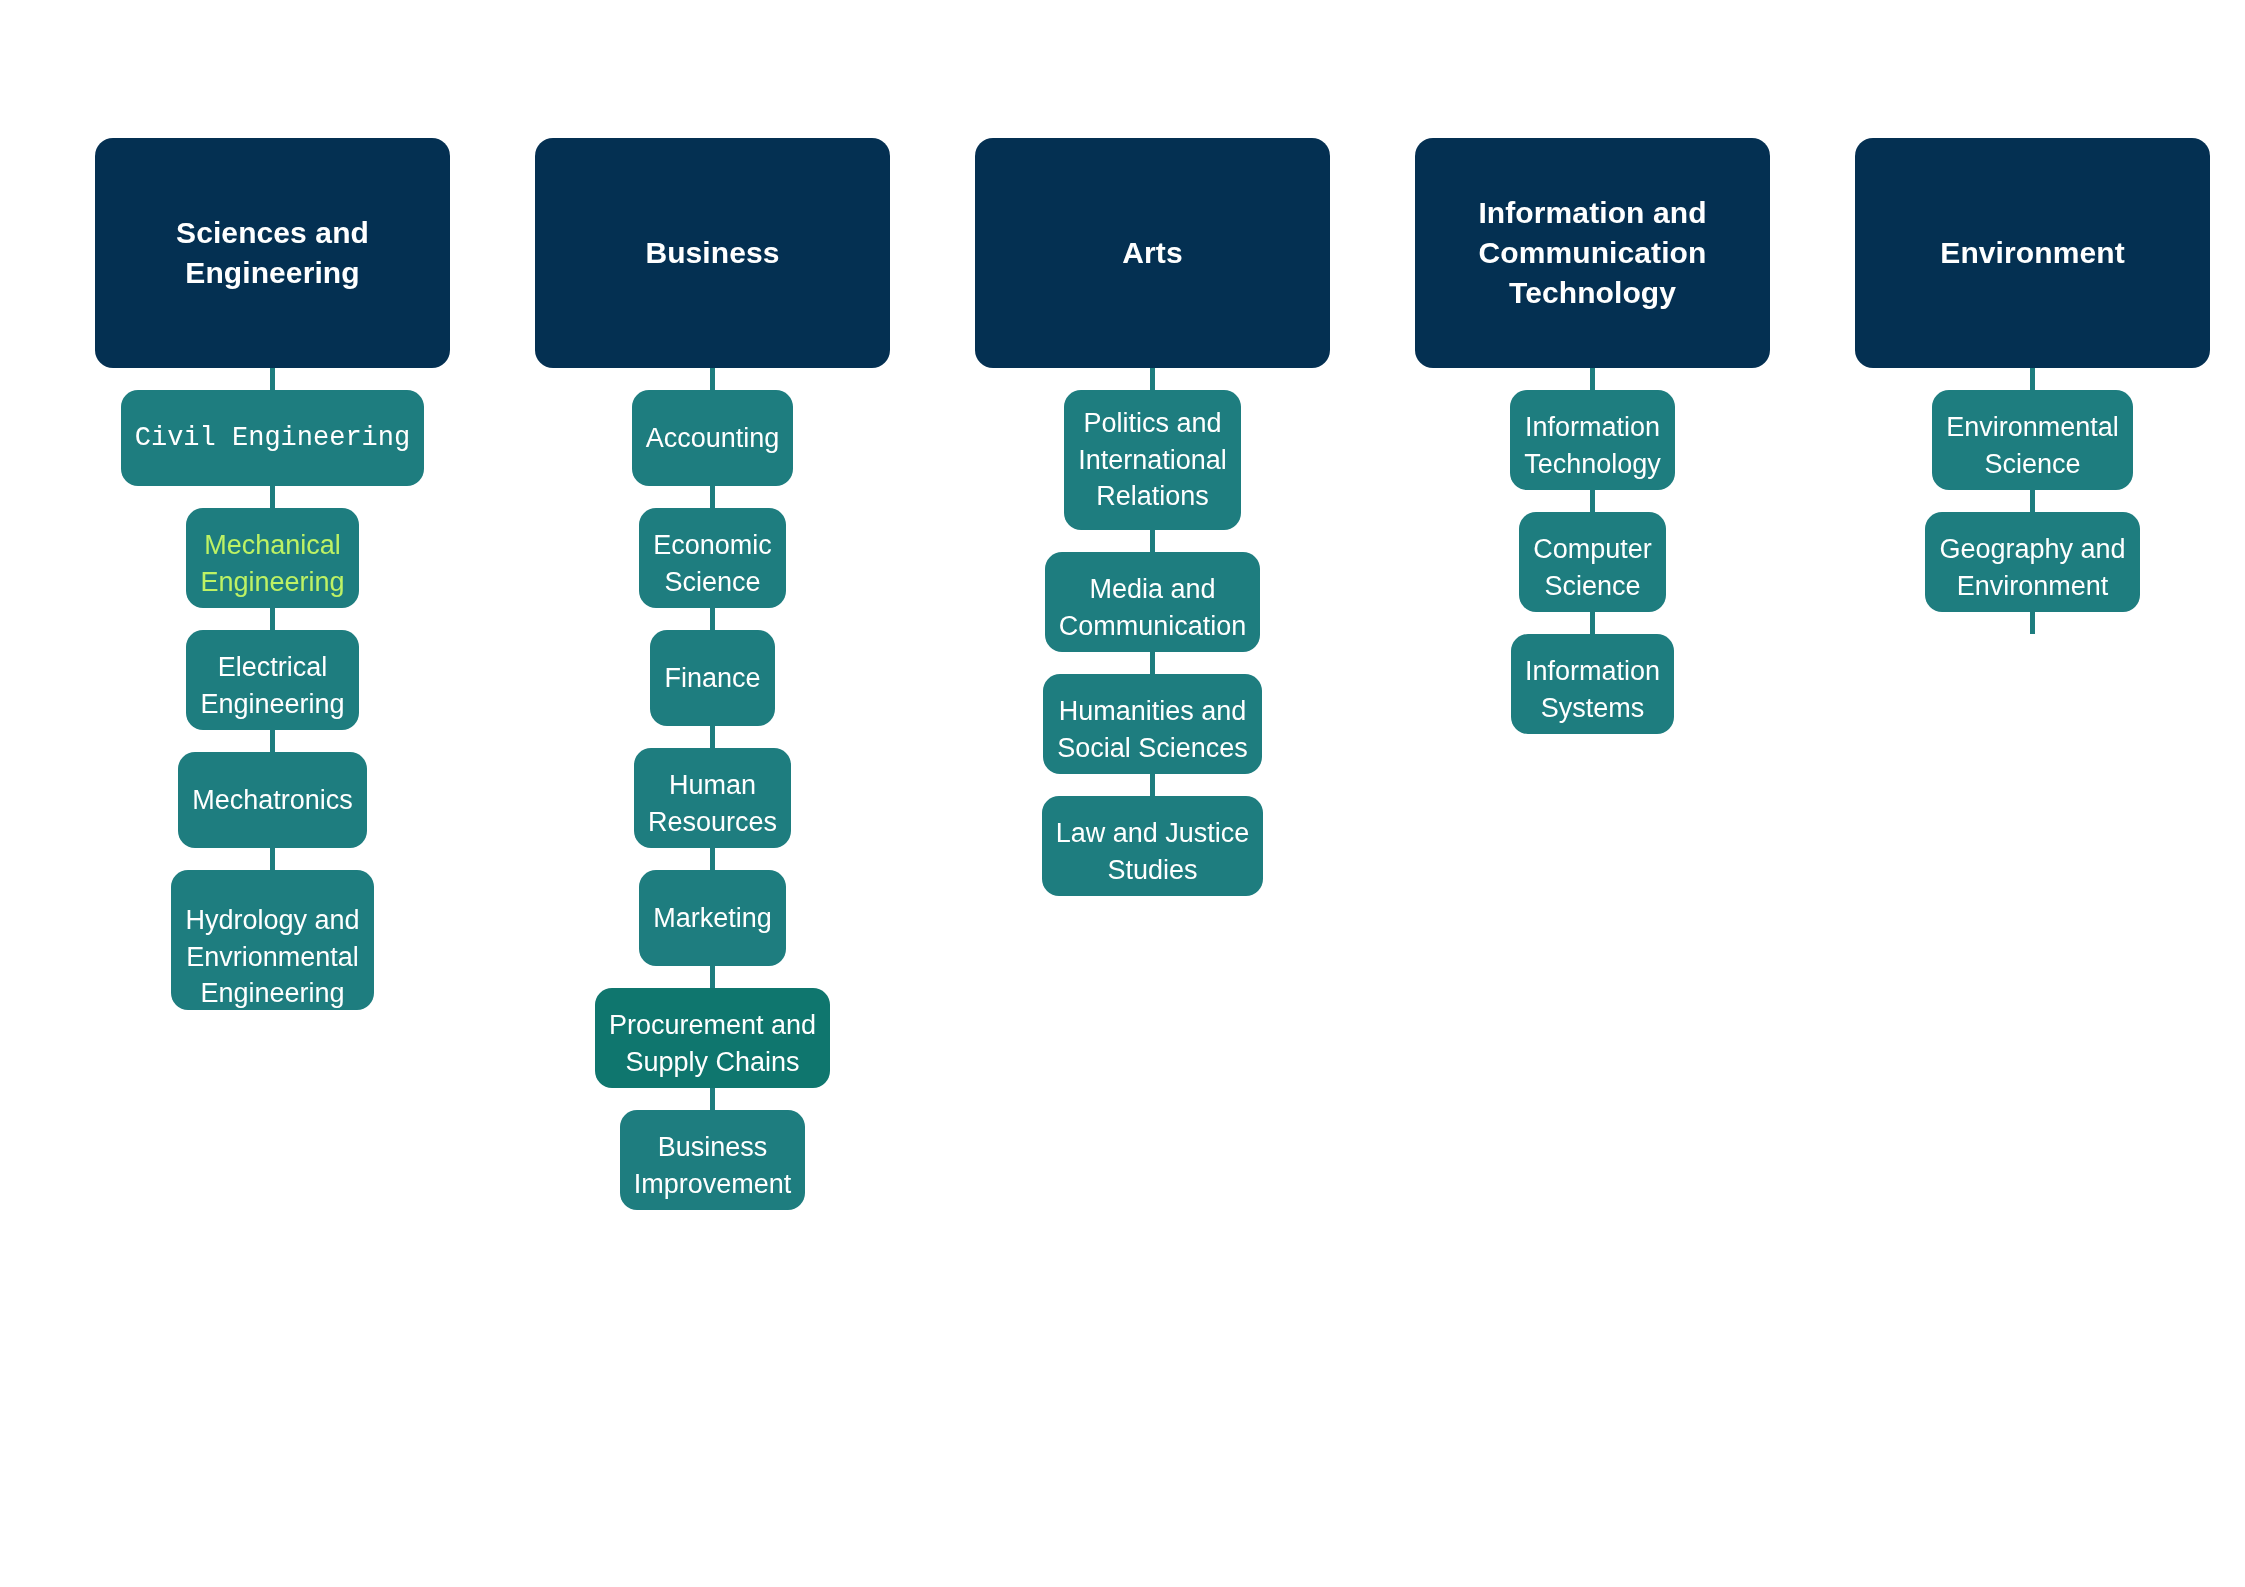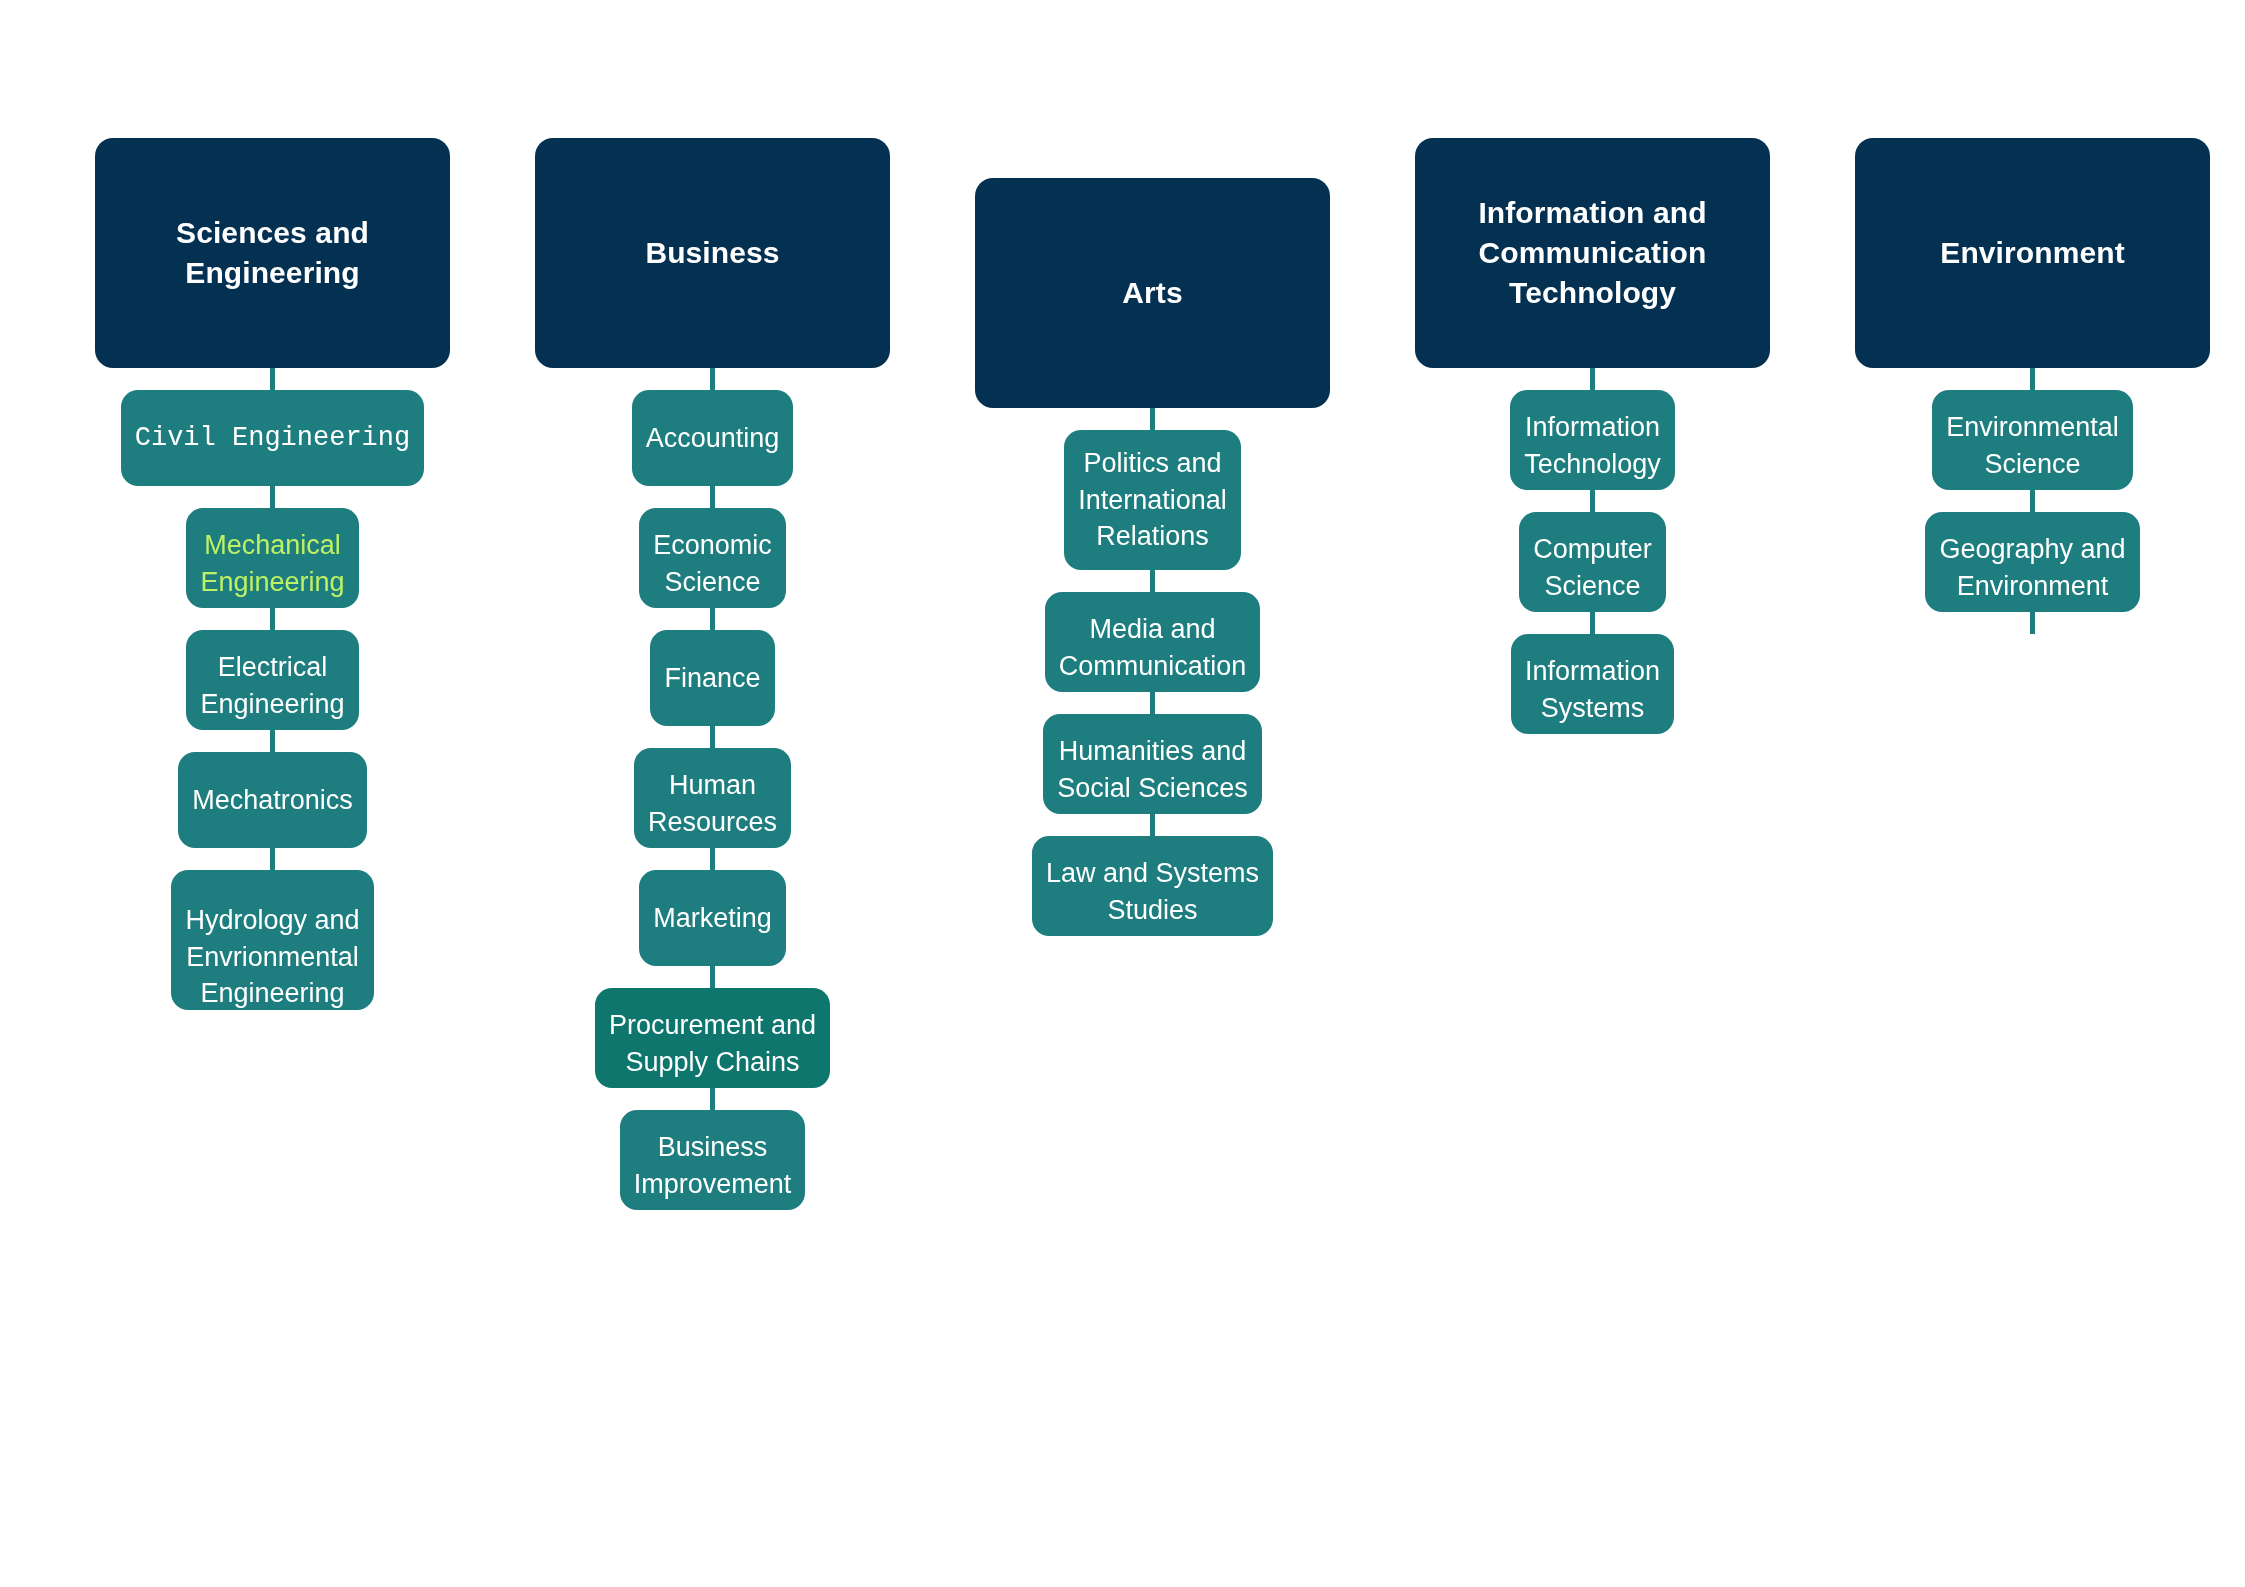--- a/index.html
+++ b/index.html
@@ -185,21 +185,21 @@
         </div>
         <div class="connector" style="background: rgb(30, 125, 127);"></div>
         <div class="item-box lines-2" style="background: rgb(30, 125, 127);">
           <div class="item-label" style="color: rgb(255, 255, 255);">
             <span style="display:block">Business</span>
             <span style="display:block">Improvement</span>
           </div>
         </div>
       </div>
       <div class="column">
-        <div class="cat-box" style="background: rgb(4, 48, 82); margin-top: 40px;">
+        <div class="cat-box" style="background: rgb(4, 48, 82);">
           <div class="cat-label" style="color: rgb(255, 255, 255);">
             <span style="display:block">Arts</span>
           </div>
         </div>
         <div class="connector" style="background: rgb(30, 125, 127);"></div>
         <div class="item-box lines-3" style="background: rgb(30, 125, 127);">
           <div class="item-label" style="color: rgb(255, 255, 255);">
             <span style="display:block">Politics and</span>
             <span style="display:block">International</span>
             <span style="display:block">Relations</span>
@@ -215,21 +215,21 @@
         <div class="connector" style="background: rgb(30, 125, 127);"></div>
         <div class="item-box lines-2" style="background: rgb(30, 125, 127);">
           <div class="item-label" style="color: rgb(255, 255, 255);">
             <span style="display:block">Humanities and</span>
             <span style="display:block">Social Sciences</span>
           </div>
         </div>
         <div class="connector" style="background: rgb(30, 125, 127);"></div>
         <div class="item-box lines-2" style="background: rgb(30, 125, 127);">
           <div class="item-label" style="color: rgb(255, 255, 255);">
-            <span style="display:block">Law and Systems</span>
+            <span style="display:block">Law and Justice</span>
             <span style="display:block">Studies</span>
           </div>
         </div>
       </div>
       <div class="column">
         <div class="cat-box" style="background: rgb(4, 48, 82);">
           <div class="cat-label" style="color: rgb(255, 255, 255);">
             <span style="display:block">Information and</span>
             <span style="display:block">Communication</span>
             <span style="display:block">Technology</span>

